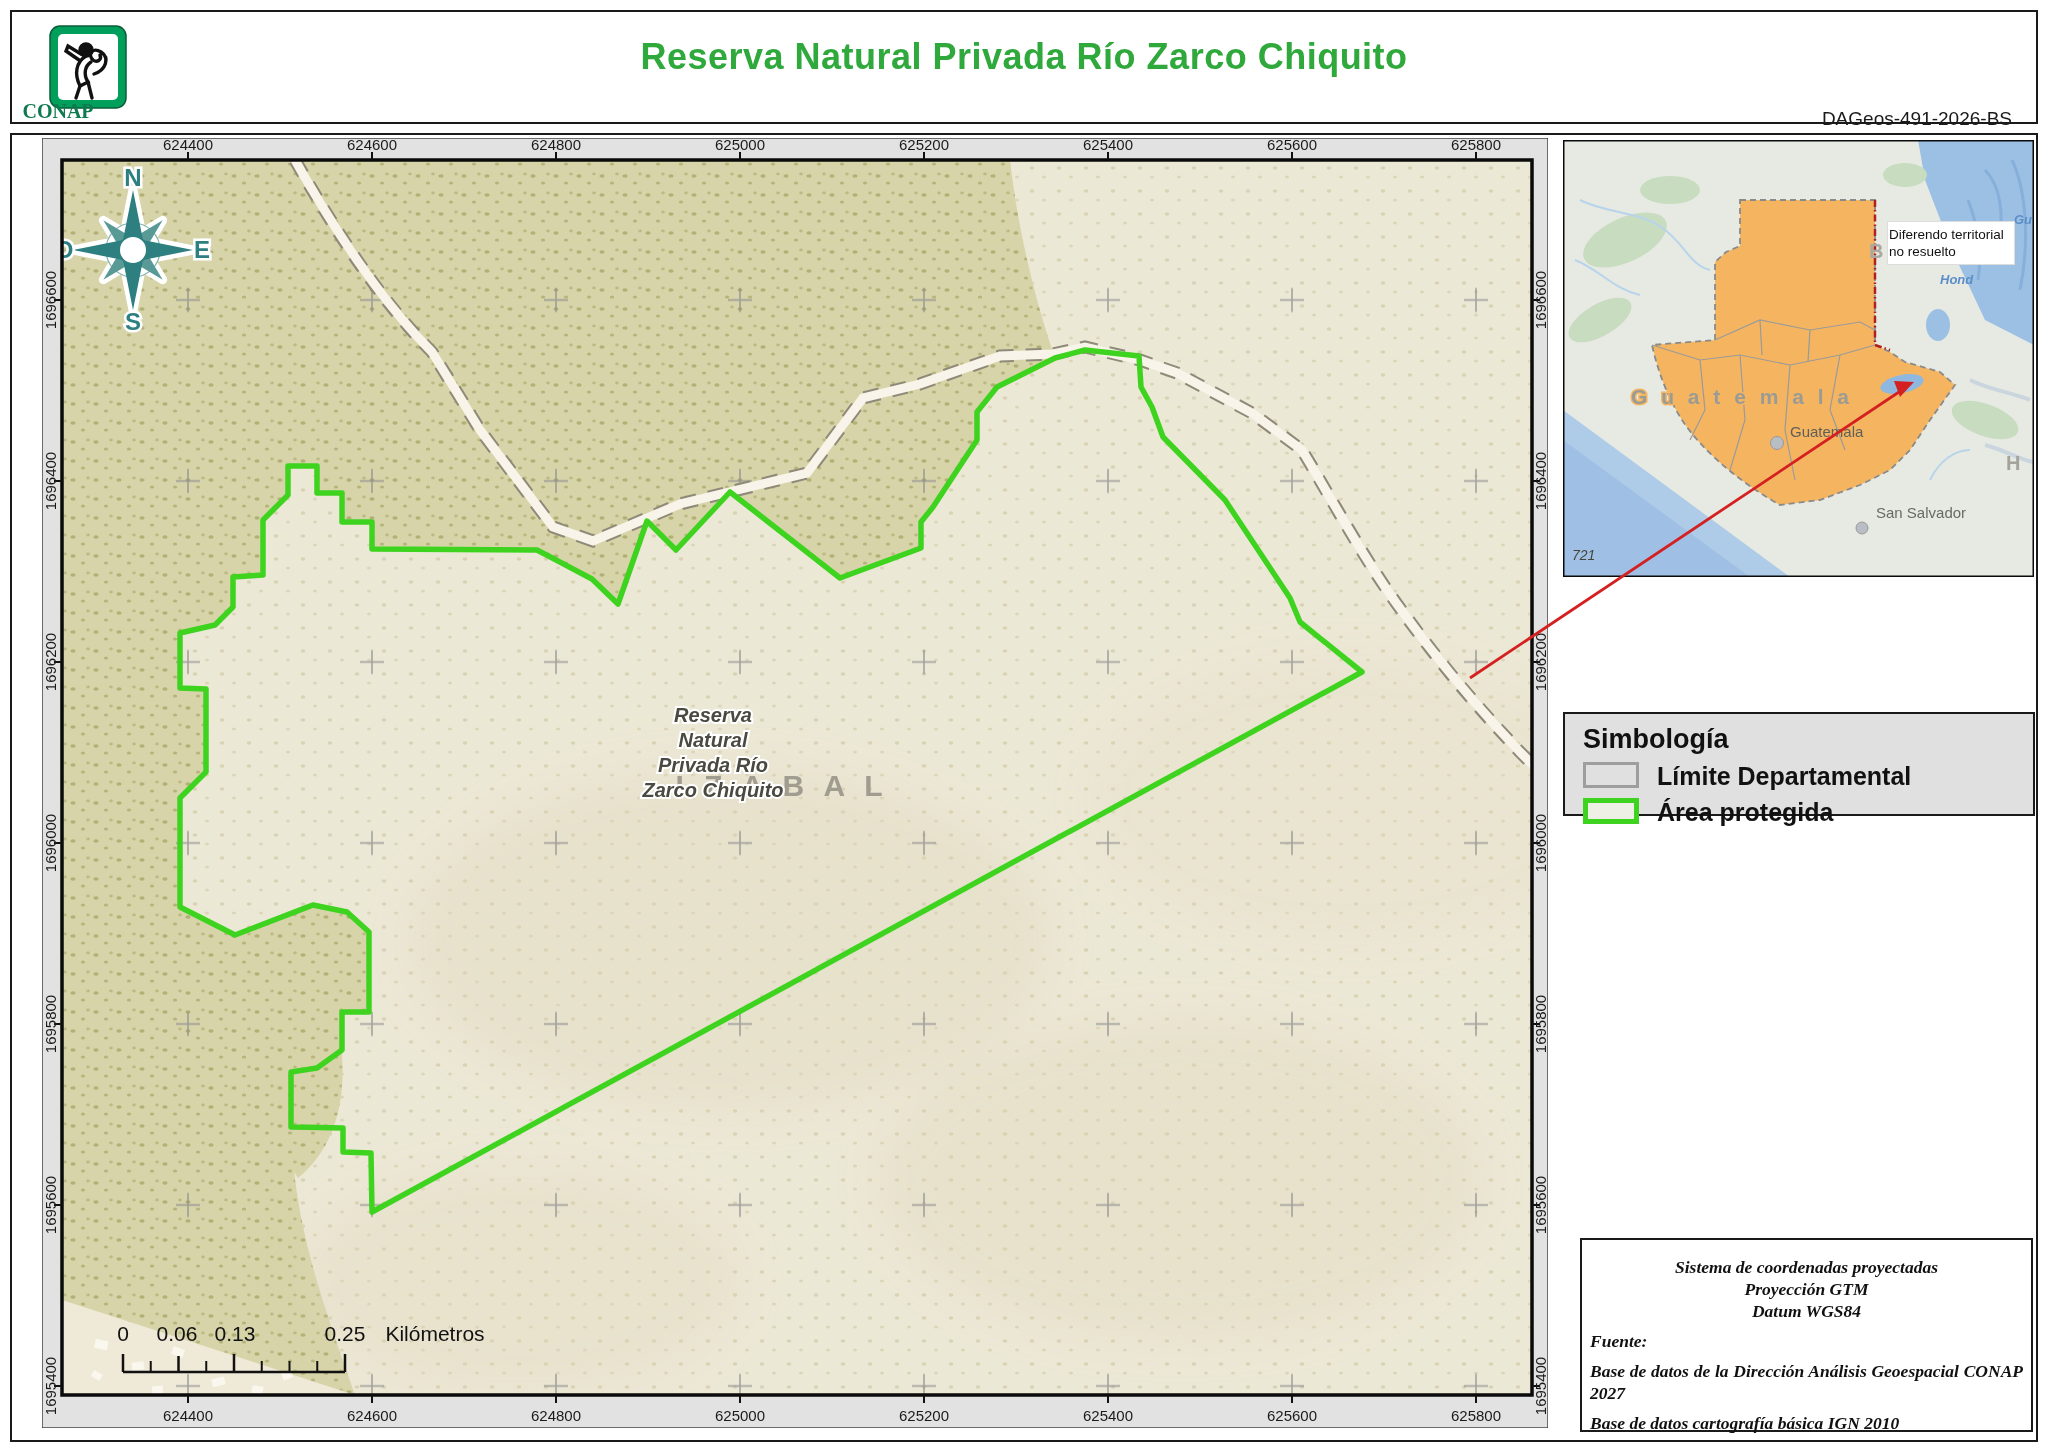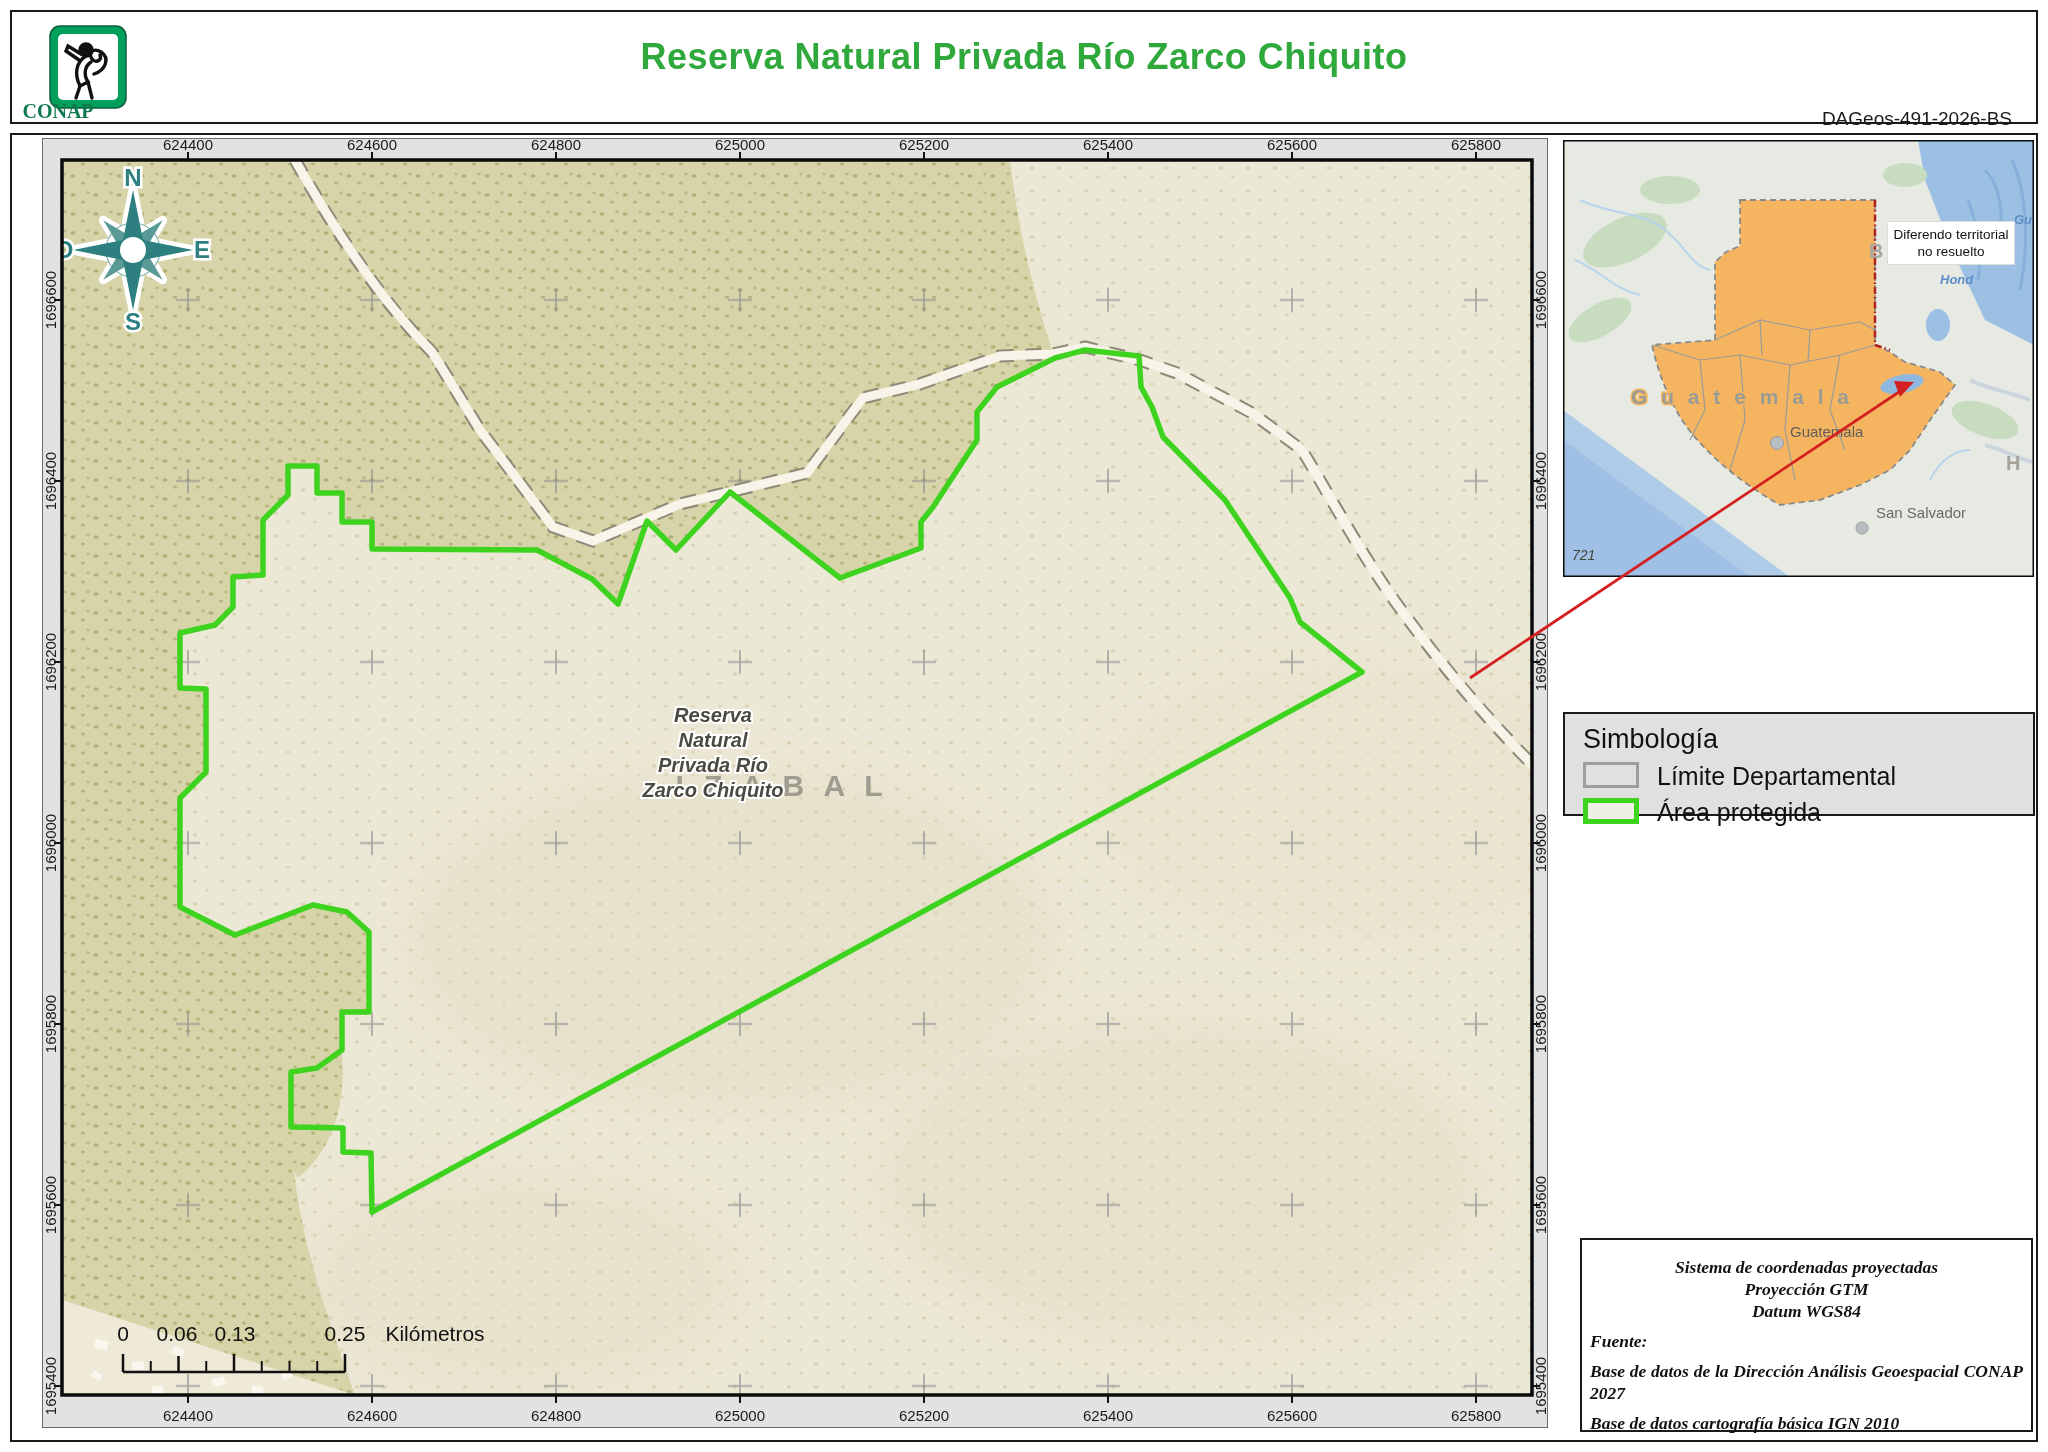--- a/index.html
+++ b/index.html
@@ -6,33 +6,33 @@
   #page{position:relative;width:2048px;height:1452px;background:#fff;font-family:"Liberation Sans",sans-serif;overflow:hidden;}
   .box{position:absolute;border:2.5px solid #1a1a1a;box-sizing:border-box;}
   #headerBox{left:10px;top:10px;width:2028px;height:114px;background:#fff;}
   #contentBox{left:10px;top:133px;width:2028px;height:1309px;background:#fff;}
   #mapTitle{position:absolute;left:0;top:24px;width:100%;text-align:center;font-size:36px;font-weight:600;color:#2fa83c;letter-spacing:.5px;}
   #docId{position:absolute;right:24px;top:96px;font-size:19px;color:#1a1a1a;}
   #logoWrap{position:absolute;left:26px;top:12px;width:90px;height:110px;}
   #logoText{position:absolute;left:1px;top:88px;width:90px;text-align:center;font-family:"Liberation Serif",serif;font-weight:bold;font-size:20px;color:#0e7a4e;}
   svg text{font-family:"Liberation Sans",sans-serif;}
   .tickLabel{font-size:15px;fill:#1a1a1a;}
-  #legendBox{left:1563px;top:712px;width:472px;height:104px;background:#e0e0e0;}
+  #legendBox{left:1563px;top:712px;width:472px;height:104px;background:#e0e0e0;font-weight:bold;}
   #legendTitle{margin:10px 0 6px 18px;font-size:27px;color:#111;}
   .legRow{display:flex;align-items:flex-start;margin:7px 0 0 18px;}
   .sw{width:56px;height:26px;box-sizing:border-box;margin-right:18px;}
   .sw1{background:#e0e0e0;border:3px solid #9e9e9e;}
   .sw2{background:#eef0e6;border:5px solid #3ed31f;}
   .legLabel{font-size:25px;color:#111;}
   #creditsBox{left:1580px;top:1238px;width:453px;height:194px;background:#fff;font-family:"Liberation Serif",serif;font-style:italic;font-weight:bold;color:#111;}
   #creditsBox .c{text-align:center;font-size:17.5px;line-height:22px;}
   #creditsBox .l{text-align:left;font-size:17.5px;line-height:22px;margin:8px 8px;}
   #creditsBox .j{text-align:justify;font-size:17.5px;line-height:22px;margin:0 8px;}
   #creditsBox{padding-top:16px;box-sizing:border-box;}
-  #noteBox{position:absolute;left:1888px;top:222px;width:124px;background:#fff;font-size:13.5px;line-height:17px;text-align:center;color:#111;padding:4px 1px;z-index:4;box-shadow:0 0 0 1px #ddd;}
+  #noteBox{position:absolute;left:1888px;top:222px;width:124px;background:#fff;font-size:13.5px;line-height:17px;color:#111;padding:4px 1px;z-index:4;box-shadow:0 0 0 1px #ddd;}
   #overlaySvg{position:absolute;left:0;top:0;z-index:5;pointer-events:none;}
 </style>
 </head>
 <body>
 
 <div id="page">
 
   <div id="headerBox" class="box">
     <div id="logoWrap">
       <svg width="90" height="110" viewBox="0 0 90 110">

